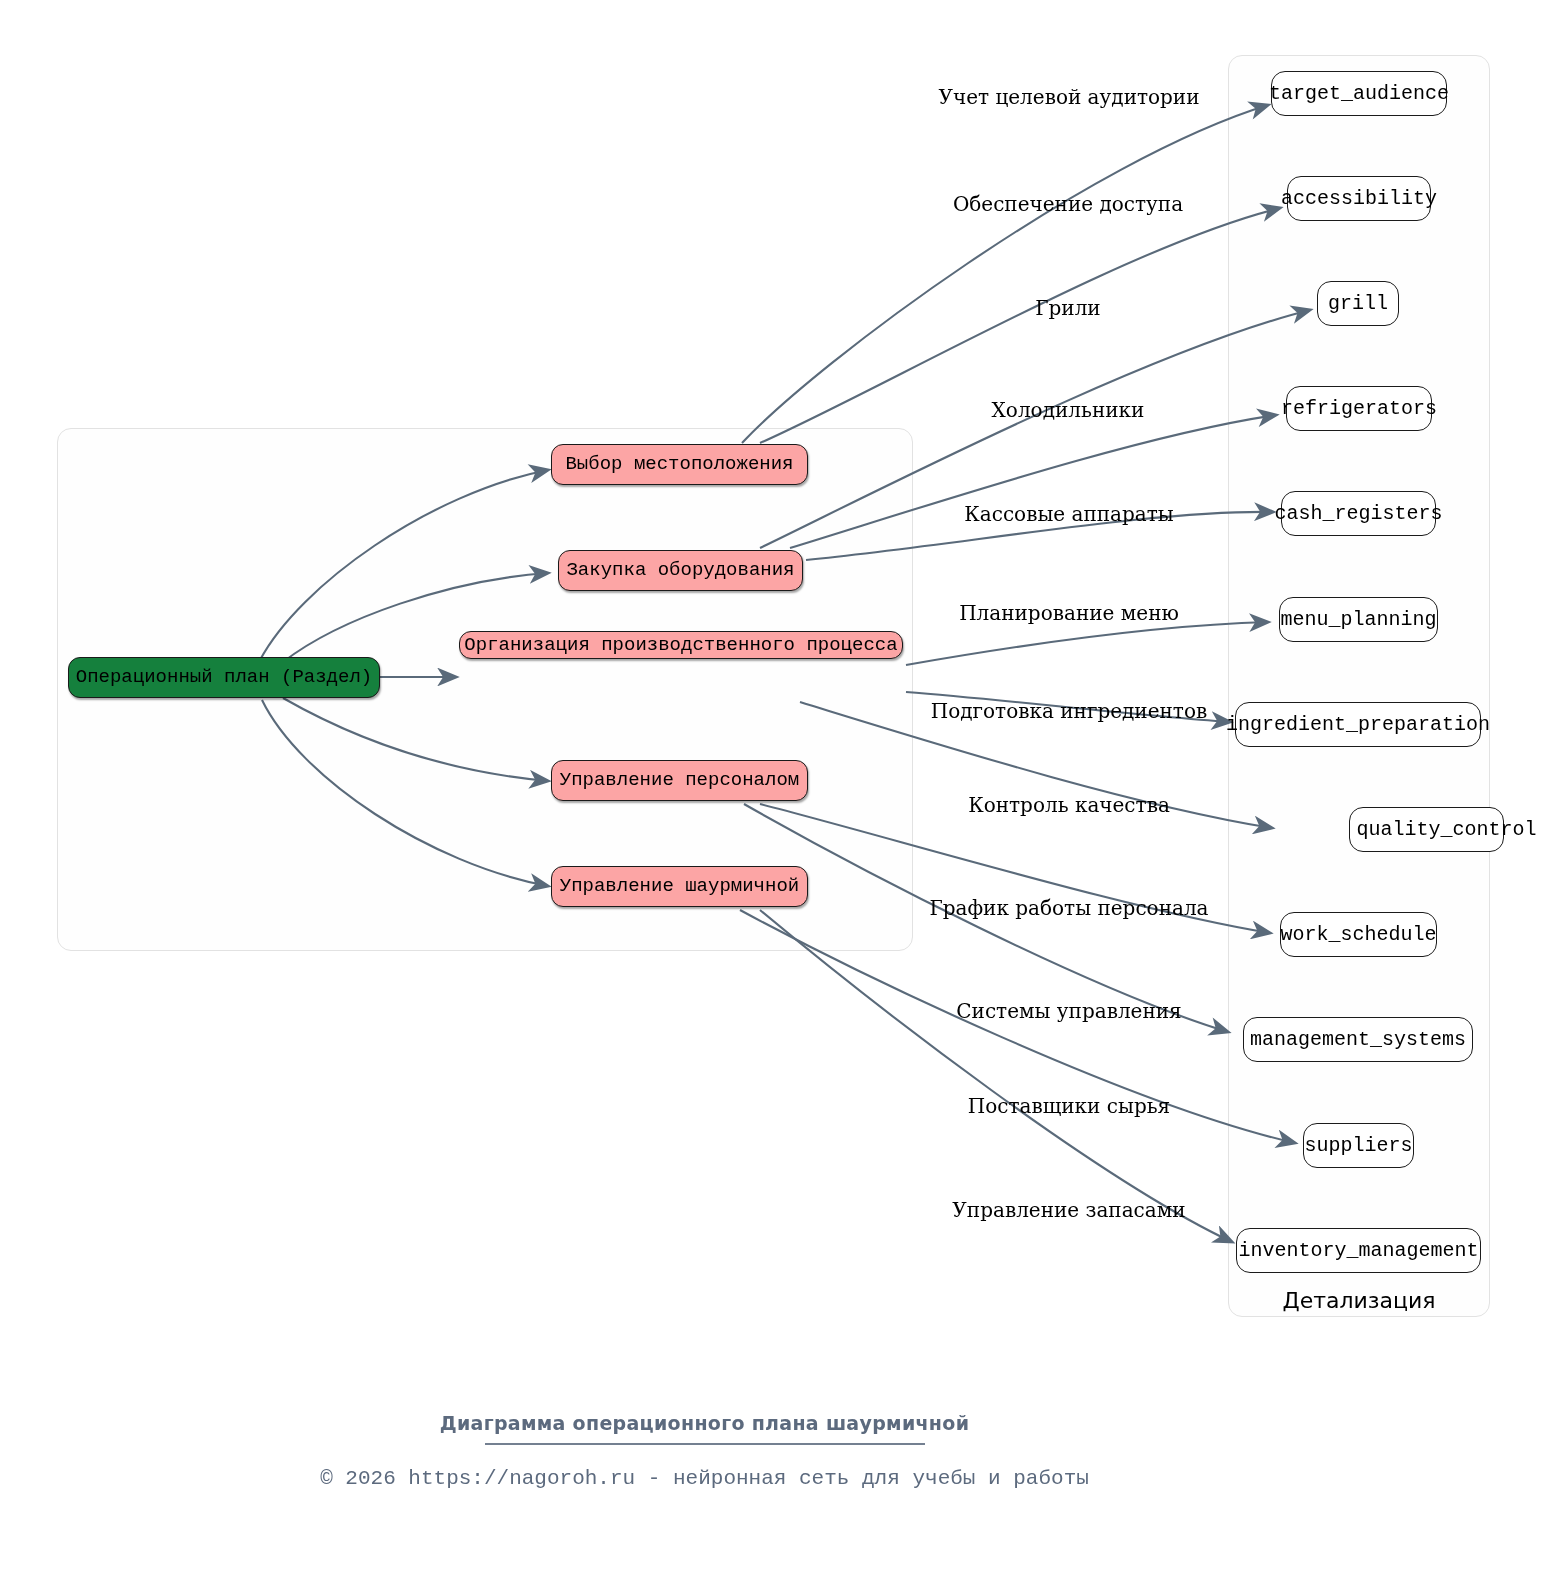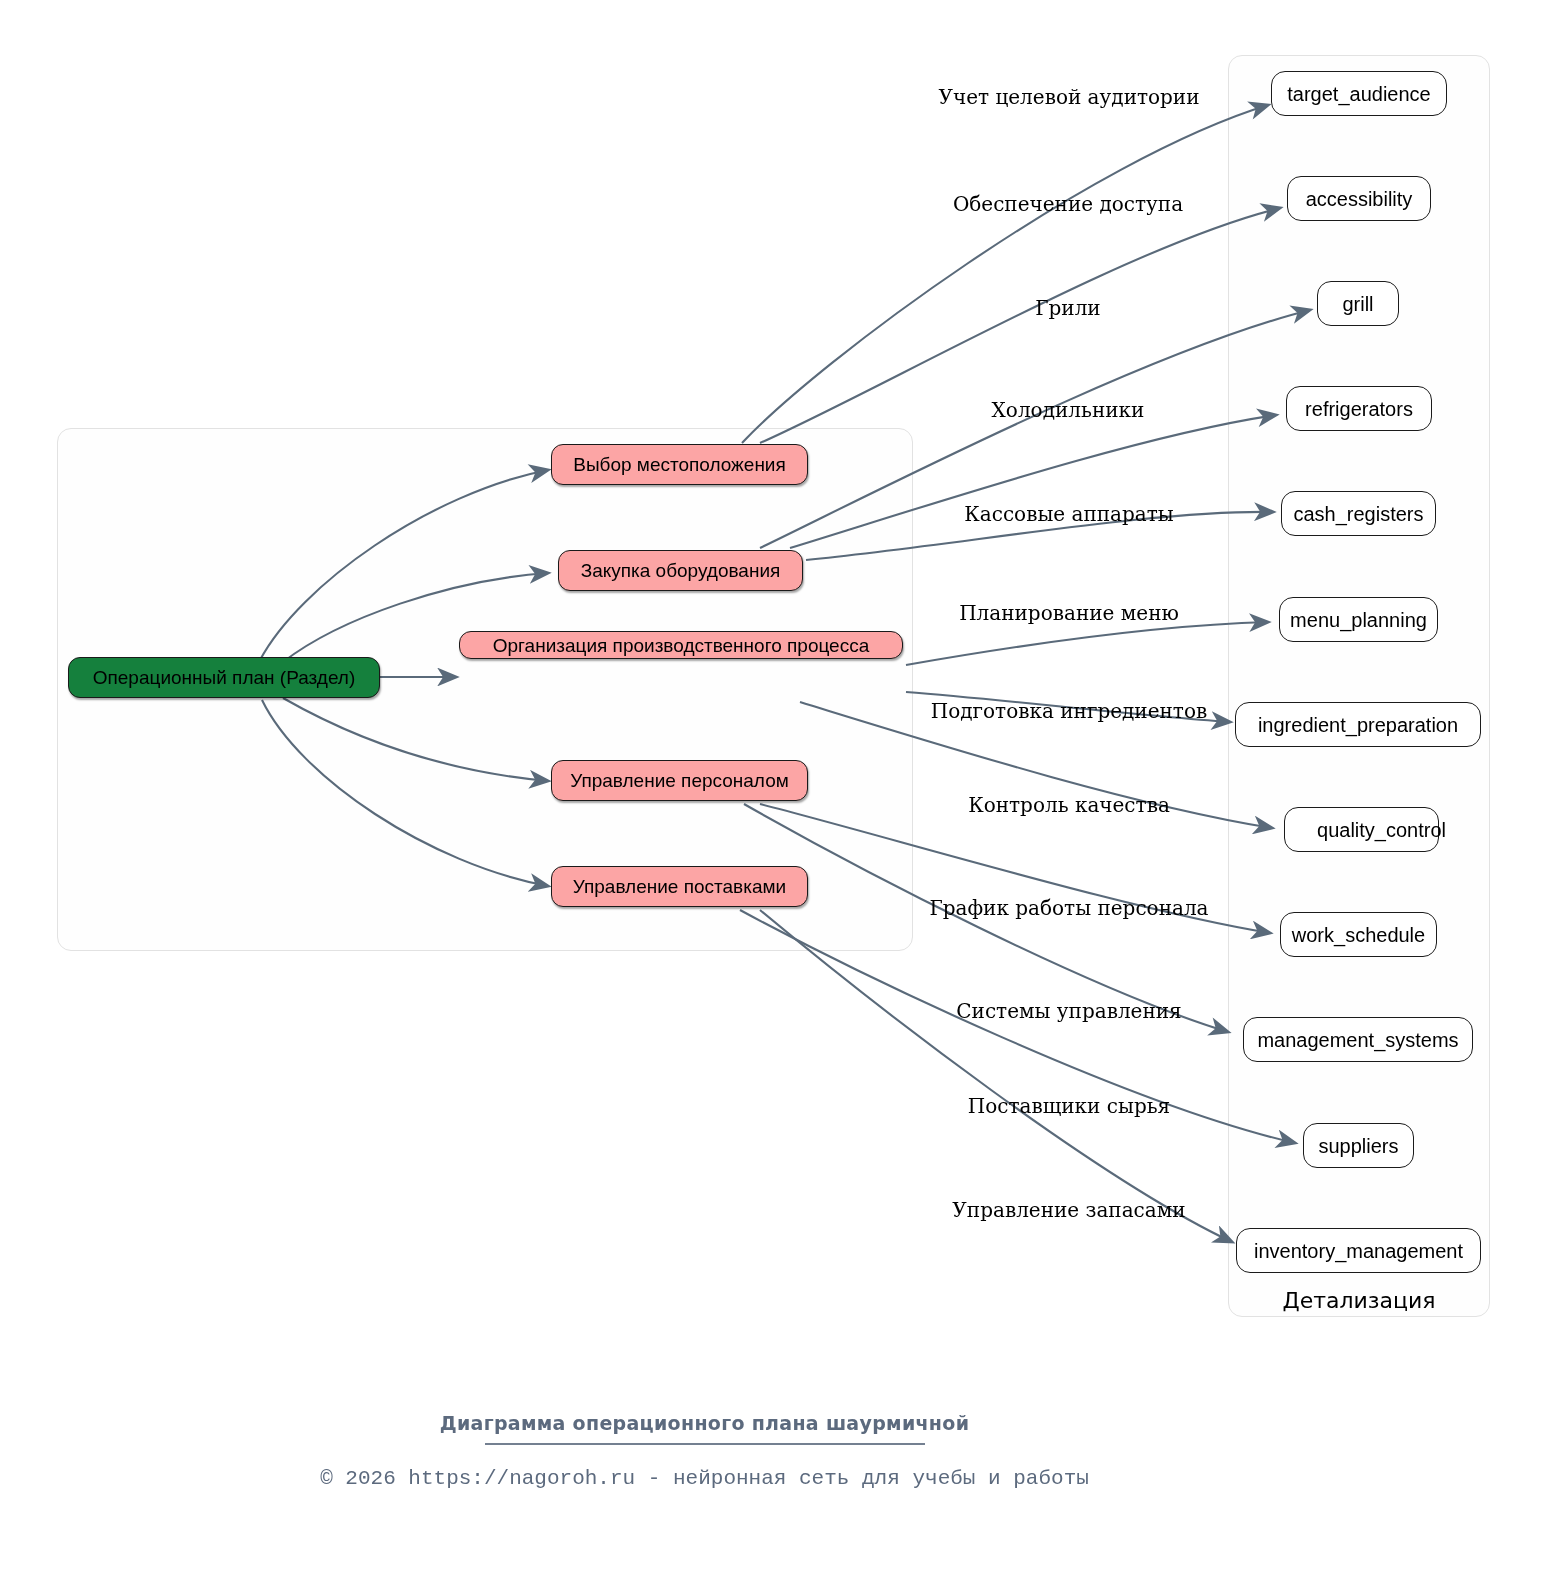--- a/index.html
+++ b/index.html
@@ -47,21 +47,21 @@
   }
 
   
   .node {
     position: absolute;
     box-sizing: border-box;
     display: flex;
     align-items: center;
     justify-content: center;
     border-radius: 12px;
-    font-family: Liberation Sans, sans-serif;
+    font-family: Liberation Mono, monospace;
     font-size: 19px;
     line-height: 1;
     white-space: nowrap;
     color: #000000;
   }
   .node.root {
     background: #15803d;
     border: 1.6px solid #1a1a1a;
     box-shadow: 1px 2px 2px rgba(0,0,0,0.35);
   }
@@ -172,21 +172,21 @@
 
   <div class="node branch" style="left:459px; top:631px; width:444px; height:28px;">
     <span>Организация производственного процесса</span>
   </div>
 
   <div class="node branch" style="left:551px; top:760px; width:257px; height:41px;">
     <span>Управление персоналом</span>
   </div>
 
   <div class="node branch" style="left:551px; top:866px; width:257px; height:41px;">
-    <span>Управление поставками</span>
+    <span>Управление шаурмичной</span>
   </div>
 
   <div class="node leaf" style="left:1271px; top:71px; width:176px; height:45px;">
     <span>target_audience</span>
   </div>
 
   <div class="node leaf" style="left:1287px; top:176px; width:144px; height:45px;">
     <span>accessibility</span>
   </div>
 
@@ -203,21 +203,21 @@
   </div>
 
   <div class="node leaf" style="left:1279px; top:597px; width:159px; height:45px;">
     <span>menu_planning</span>
   </div>
 
   <div class="node leaf" style="left:1235px; top:702px; width:246px; height:45px;">
     <span>ingredient_preparation</span>
   </div>
 
-  <div class="node leaf" style="left:1284px; top:807px; width:155px; height:45px;padding-left:40px;">
+  <div class="node leaf" style="left:1349px; top:807px; width:155px; height:45px;padding-left:40px;">
     <span>quality_control</span>
   </div>
 
   <div class="node leaf" style="left:1280px; top:912px; width:157px; height:45px;">
     <span>work_schedule</span>
   </div>
 
   <div class="node leaf" style="left:1243px; top:1017px; width:230px; height:45px;">
     <span>management_systems</span>
   </div>

